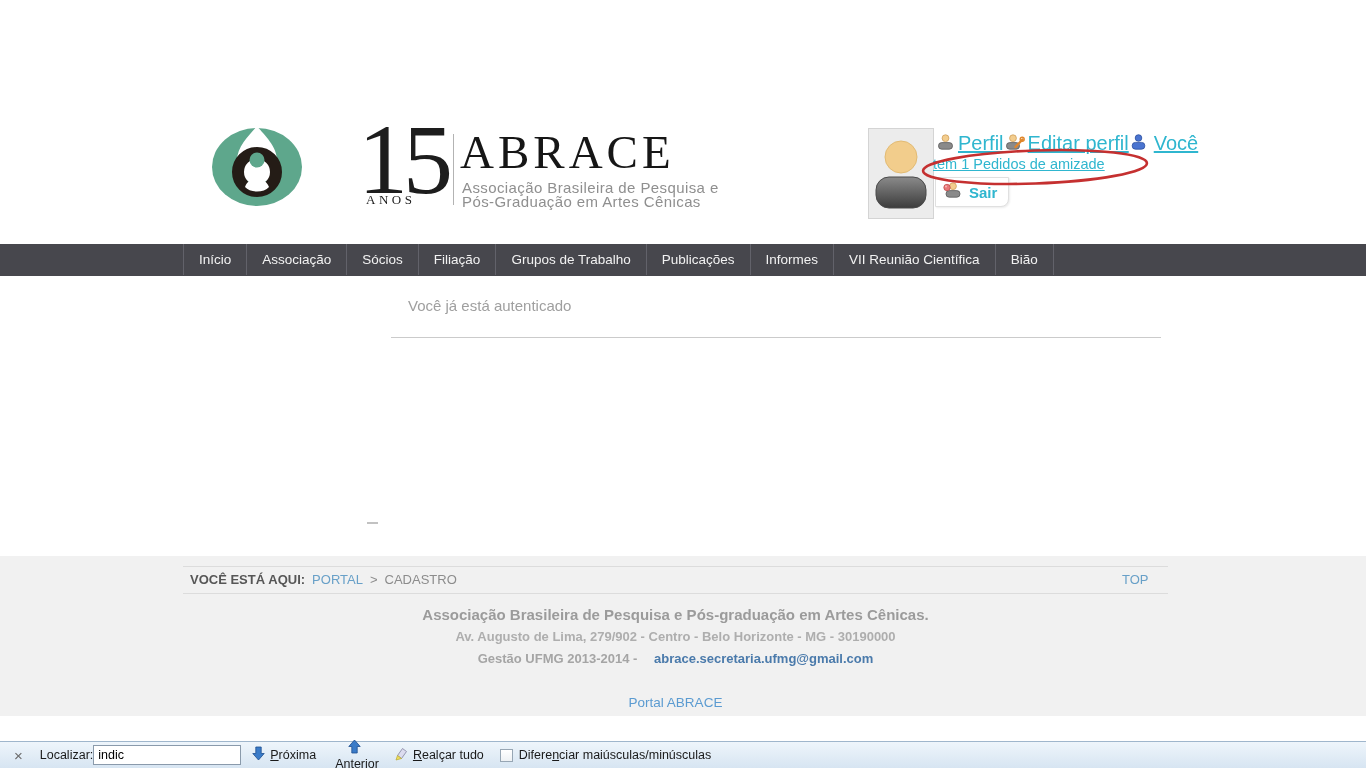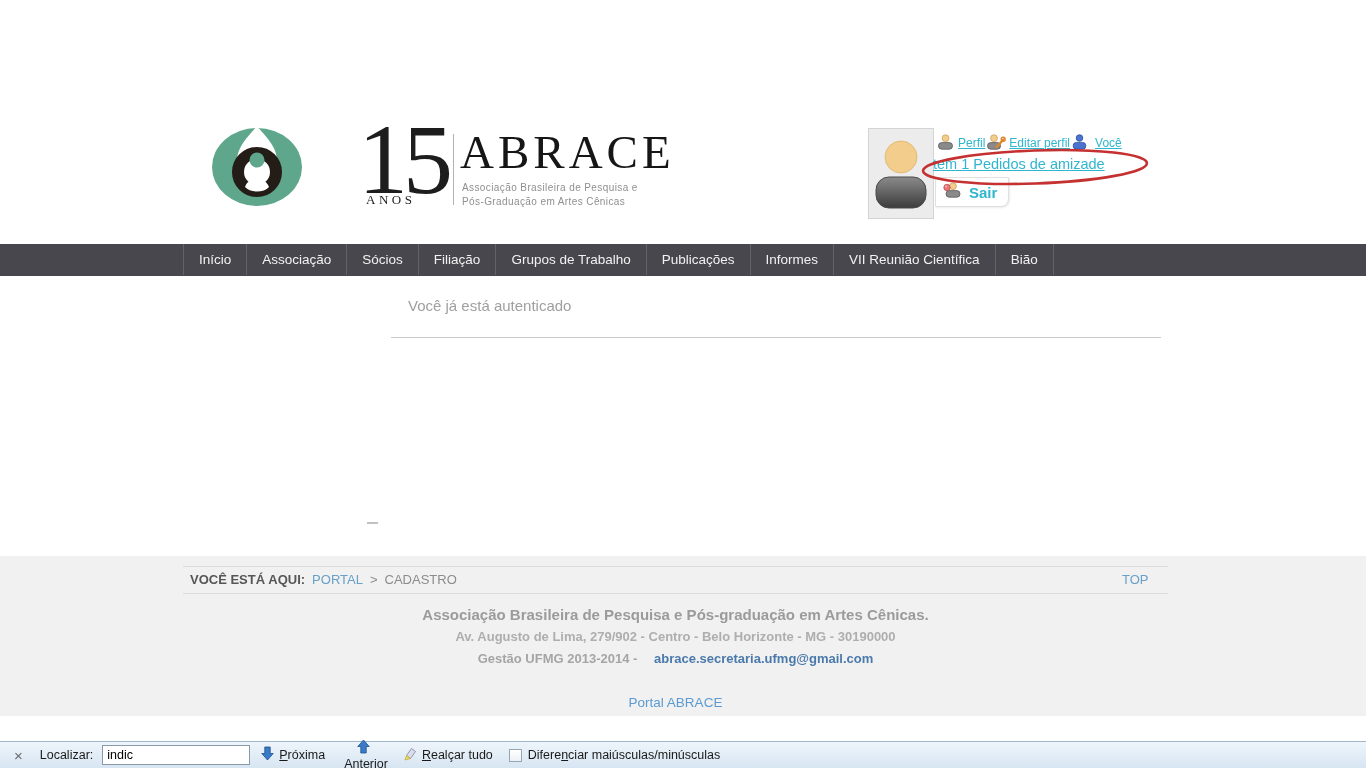--- a/index.html
+++ b/index.html
@@ -8,27 +8,27 @@
 
   
   .logo-mark{left:211px;top:126px;width:92px;height:82px;}
   .logo-15{left:358px;top:110px;font-family:"Liberation Serif",serif;font-size:100px;
     line-height:1;letter-spacing:-5px;color:#1d1d1d;}
   .logo-anos{left:366px;top:192px;font-family:"Liberation Serif",serif;font-size:13px;
     letter-spacing:3.5px;color:#1d1d1d;}
   .logo-vline{left:453px;top:134px;width:1px;height:71px;background:#b3b3b3;}
   .logo-name{left:460px;top:125px;font-family:"Liberation Serif",serif;font-size:47px;
     letter-spacing:4px;color:#161616;}
-  .logo-tag{left:462px;top:181px;font-size:10px;line-height:13.5px;color:#8f8f8f;
+  .logo-tag{left:462px;top:181px;font-size:15px;line-height:13.5px;color:#8f8f8f;
     letter-spacing:0.4px;}
 
   
   .avatar{left:868px;top:128px;width:66px;height:91px;background:#ececec;
     border:1px solid #d4d4d4;box-sizing:border-box;}
-  .plinks1{left:937px;top:133px;height:20px;display:flex;align-items:center;font-size:12px;}
+  .plinks1{left:937px;top:133px;height:20px;display:flex;align-items:center;font-size:20px;}
   .plinks1 a,.plinks2 a{color:#2fb6cf;text-decoration:underline;cursor:pointer;}
   .plinks2{left:933px;top:156px;font-size:14.5px;}
   .sair-box{left:935px;top:177px;width:74px;height:30px;background:#fff;
     border:1px solid #e0e0e0;border-radius:0 0 8px 0;box-sizing:border-box;
     display:flex;align-items:center;padding-left:7px;box-shadow:1px 1px 2px rgba(0,0,0,0.08);}
   .sair-box a{color:#2fb6cf;font-weight:bold;font-size:15px;text-decoration:none;margin-left:8px;cursor:pointer;}
   .annot{left:919px;top:147px;width:234px;height:40px;pointer-events:none;}
   .micon{display:inline-block;vertical-align:middle;}
 
   
@@ -59,21 +59,21 @@
   .ft3 a{color:#4a7aab;text-decoration:none;margin-left:13px;cursor:pointer;}
   .portal-link-row{margin-top:27px;}
   .portal-link-row a{font-size:13.5px;color:#5b9bd1;text-decoration:none;cursor:pointer;}
 
   
   .findbar{left:0;top:741px;width:1366px;height:27px;box-sizing:border-box;
     border-top:1px solid #9fb6cc;background:linear-gradient(#eef5fb,#d7e5f2);
     display:flex;align-items:center;font-size:12.5px;color:#1a1a1a;}
   .fb-close{margin-left:14px;color:#6a6a6a;font-size:15px;line-height:15px;cursor:pointer;}
   .fb-label{margin-left:17px;}
-  .fb-input{margin-left:9px;width:138px;height:18px;border:1px solid #8a9aab;
+  .fb-input{width:138px;height:18px;border:1px solid #8a9aab;
     font-size:12.5px;padding:0 4px;font-family:"Liberation Sans",sans-serif;}
   .fb-btn{display:flex;align-items:center;cursor:pointer;}
   .fb-btn span.lbl{margin-left:5px;}
   .fb-next{margin-left:11px;}
   .fb-prev{margin-left:14px;flex-direction:column;}
   .fb-high{margin-left:14px;}
   .fb-check{margin-left:16px;display:flex;align-items:center;cursor:pointer;}
   .fb-checkbox{width:13px;height:13px;background:linear-gradient(#fff,#eef1f4);
     border:1px solid #97a6b4;box-sizing:border-box;display:inline-block;}
   .fb-check span.lbl{margin-left:6px;}

